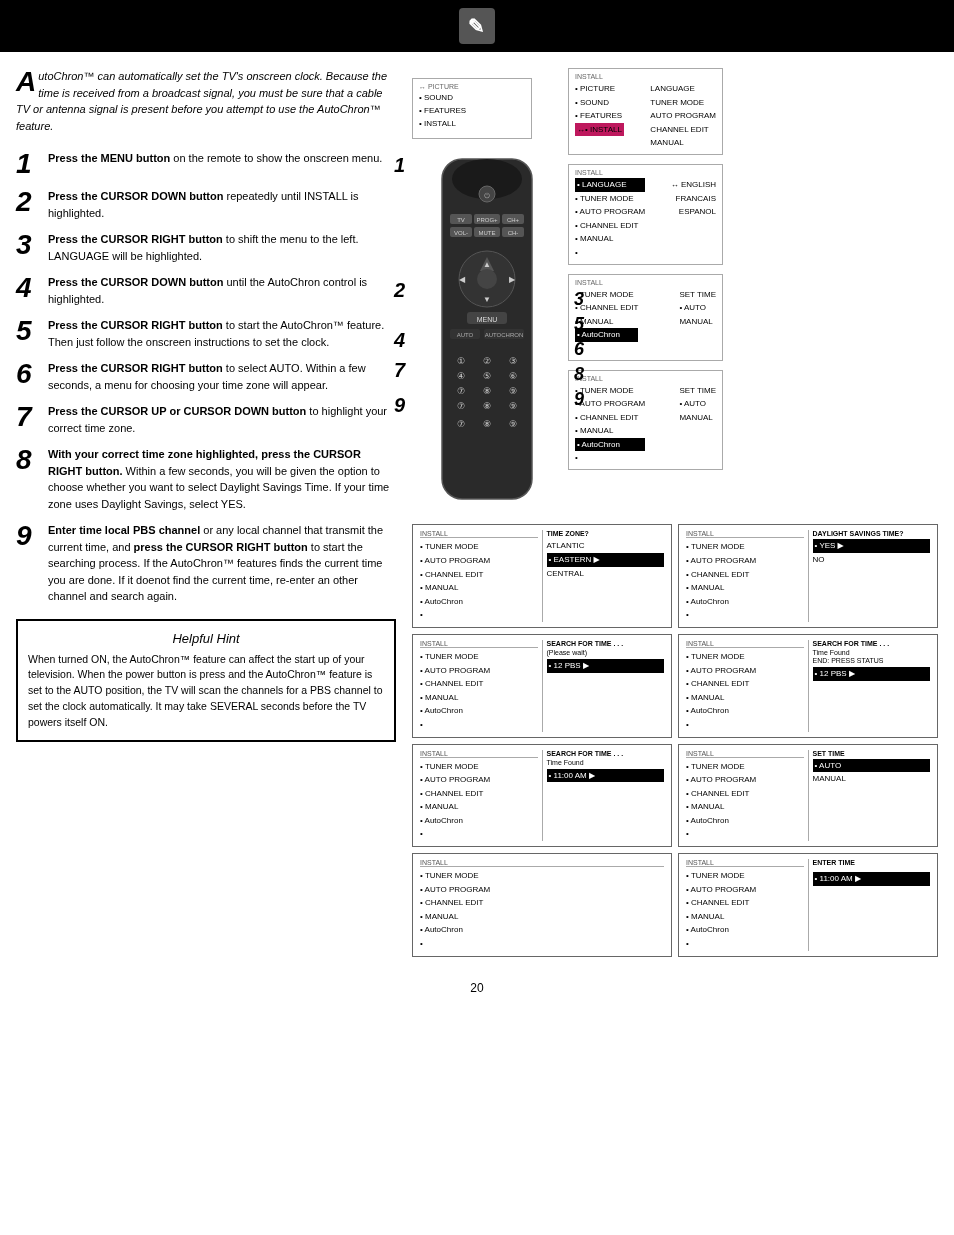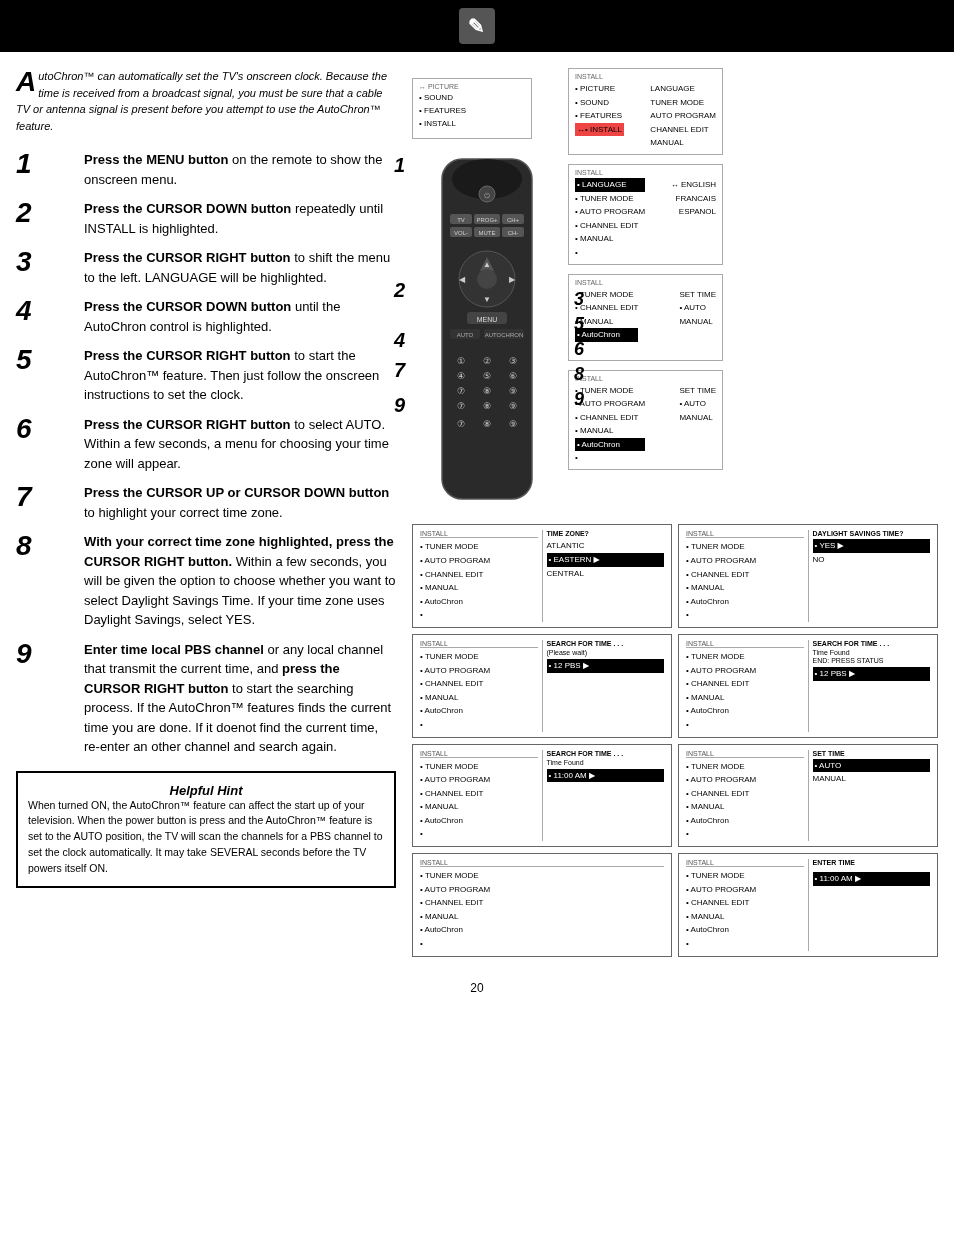--- a/index.html
+++ b/index.html
@@ -78,39 +78,39 @@
       align-items: flex-start;
     }
     .step-number {
       font-size: 28px;
       font-weight: bold;
       line-height: 1;
       min-width: 22px;
       font-style: italic;
     }
     .step-text {
-      font-size: 13px;
+      font-size: 11px;
       line-height: 1.5;
-      margin-left: 36px;
     }
     .step-text strong {
       font-weight: bold;
     }
 
     
     .hint-box {
       border: 2px solid #000;
       padding: 10px;
       margin-top: 14px;
       background: #fff;
     }
     .hint-title {
       text-align: center;
       font-size: 13px;
-      font-weight: bold;
+      font-weight: normal;
+      margin-bottom: 6px;
       font-style: italic;
     }
     .hint-text {
       font-size: 10.5px;
       line-height: 1.5;
     }
 
     
     .right-col {
       flex: 1;
@@ -358,21 +358,21 @@
 
       <div style="display:flex; flex-direction:column; gap:5px; flex:1;">
 
         <div class="right-menus-large">
           <div class="rm-header">INSTALL</div>
           <div style="display:flex; gap:6px; font-size:8px; line-height:1.7;">
             <div>
               <div>• PICTURE</div>
               <div>• SOUND</div>
               <div>• FEATURES</div>
-              <div style="background:#ef4444; color:#000; padding:0 2px; display:inline-block;">↔• INSTALL</div>
+              <div style="background:#be185d; color:#000; padding:0 2px; display:inline-block;">↔• INSTALL</div>
             </div>
             <div style="margin-left:auto;">
               <div>LANGUAGE</div>
               <div>TUNER MODE</div>
               <div>AUTO PROGRAM</div>
               <div>CHANNEL EDIT</div>
               <div>MANUAL</div>
             </div>
           </div>
         </div>

